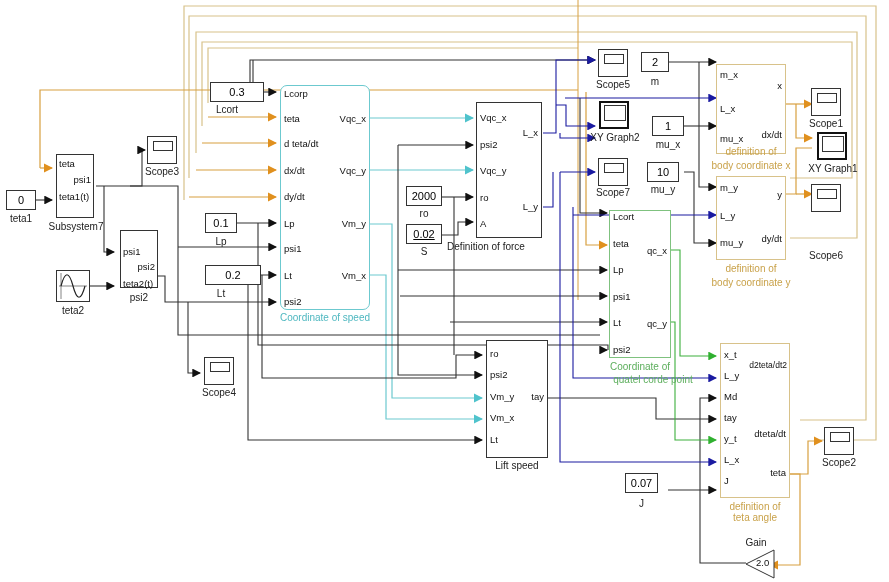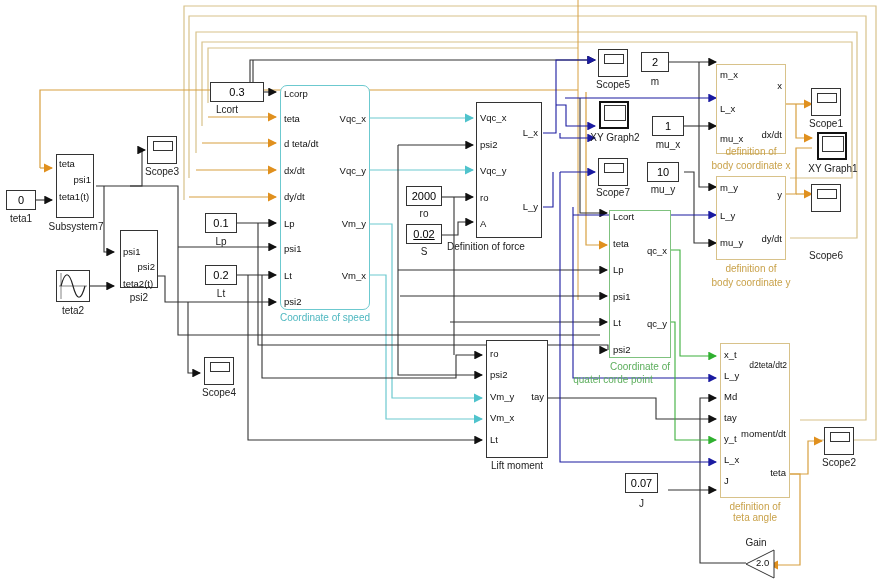--- a/index.html
+++ b/index.html
@@ -132,21 +132,21 @@
 
 <div class="const" style="left:6px;top:190px;width:30px;">0</div>
 <div class="lbl" style="left:3px;top:213px;width:36px;">teta1</div>
 
 <div class="const" style="left:210px;top:82px;width:54px;">0.3</div>
 <div class="lbl" style="left:208px;top:104px;width:38px;">Lcort</div>
 
 <div class="const" style="left:205px;top:213px;width:32px;">0.1</div>
 <div class="lbl" style="left:205px;top:236px;width:32px;">Lp</div>
 
-<div class="const" style="left:205px;top:265px;width:32px;">0.2</div>
+<div class="const" style="left:205px;top:265px;width:56px;">0.2</div>
 <div class="lbl" style="left:205px;top:288px;width:32px;">Lt</div>
 
 <div class="const" style="left:406px;top:186px;width:36px;">2000</div>
 <div class="lbl" style="left:406px;top:208px;width:36px;">ro</div>
 
 <div class="const" style="left:406px;top:224px;width:36px;text-decoration:underline;">0.02</div>
 <div class="lbl" style="left:406px;top:246px;width:36px;">S</div>
 
 <div class="const" style="left:641px;top:52px;width:28px;">2</div>
 <div class="lbl" style="left:641px;top:76px;width:28px;">m</div>
@@ -212,34 +212,34 @@
 <div class="lbl" style="left:436px;top:241px;width:100px;">Definition of force</div>
 
 <div class="blk dark" style="left:486px;top:340px;width:62px;height:118px;">
   <span class="port" style="left:3px;top:7px;">ro</span>
   <span class="port" style="left:3px;top:28px;">psi2</span>
   <span class="port" style="left:3px;top:50px;">Vm_y</span>
   <span class="port" style="left:3px;top:71px;">Vm_x</span>
   <span class="port" style="left:3px;top:93px;">Lt</span>
   <span class="port" style="right:3px;top:50px;">tay</span>
 </div>
-<div class="lbl" style="left:476px;top:460px;width:82px;">Lift moment</div>
+<div class="lbl" style="left:476px;top:460px;width:82px;">Lift speed</div>
 
 <div class="blk green" style="left:609px;top:210px;width:62px;height:148px;">
   <span class="port" style="left:3px;top:0px;">Lcort</span>
   <span class="port" style="left:3px;top:27px;">teta</span>
   <span class="port" style="left:3px;top:53px;">Lp</span>
   <span class="port" style="left:3px;top:80px;">psi1</span>
   <span class="port" style="left:3px;top:106px;">Lt</span>
   <span class="port" style="left:3px;top:133px;">psi2</span>
   <span class="port" style="right:3px;top:34px;">qc_x</span>
   <span class="port" style="right:3px;top:107px;">qc_y</span>
 </div>
 <div class="lbl green" style="left:590px;top:361px;width:100px;">Coordinate of</div>
-<div class="lbl green" style="left:558px;top:374px;width:110px;">quatel corde point</div>
+<div class="lbl green" style="left:598px;top:374px;width:110px;">quatel corde point</div>
 
 <div class="blk tan" style="left:716px;top:64px;width:70px;height:90px;">
   <span class="port" style="left:3px;top:4px;">m_x</span>
   <span class="port" style="left:3px;top:38px;">L_x</span>
   <span class="port" style="left:3px;top:68px;">mu_x</span>
   <span class="port" style="right:3px;top:15px;">x</span>
   <span class="port" style="right:3px;top:64px;">dx/dt</span>
 </div>
 <div class="lbl tan" style="left:710px;top:146px;width:82px;">definition of</div>
 <div class="lbl tan" style="left:700px;top:160px;width:102px;">body coordinate x</div>
@@ -256,21 +256,21 @@
 
 <div class="blk tan" style="left:720px;top:343px;width:70px;height:155px;">
   <span class="port" style="left:3px;top:5px;">x_t</span>
   <span class="port" style="left:3px;top:26px;">L_y</span>
   <span class="port" style="left:3px;top:47px;">Md</span>
   <span class="port" style="left:3px;top:68px;">tay</span>
   <span class="port" style="left:3px;top:89px;">y_t</span>
   <span class="port" style="left:3px;top:110px;">L_x</span>
   <span class="port" style="left:3px;top:131px;">J</span>
   <span class="port" style="right:2px;top:16px;font-size:8.5px;">d2teta/dt2</span>
-  <span class="port" style="right:3px;top:84px;">moment/dt</span>
+  <span class="port" style="right:3px;top:84px;">dteta/dt</span>
   <span class="port" style="right:3px;top:123px;">teta</span>
 </div>
 <div class="lbl tan" style="left:714px;top:501px;width:82px;">definition of</div>
 <div class="lbl tan" style="left:714px;top:512px;width:82px;">teta angle</div>
 
 <div class="lbl" style="left:726px;top:537px;width:60px;">Gain</div>
 <svg style="position:absolute;left:744px;top:548px;" width="32" height="32">
   <path d="M30,2 L2,16 L30,30 z" fill="#fff" stroke="#333" stroke-width="1"></path>
 </svg>
 <div class="port" style="left:756px;top:557px;">2.0</div>

